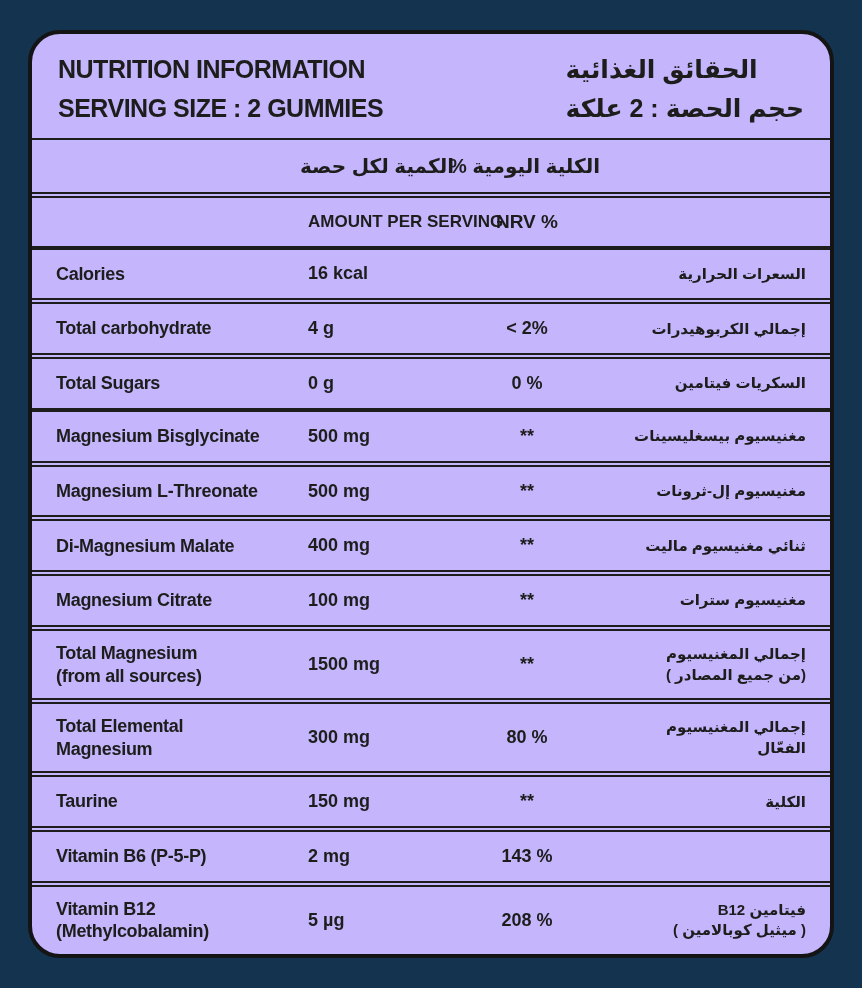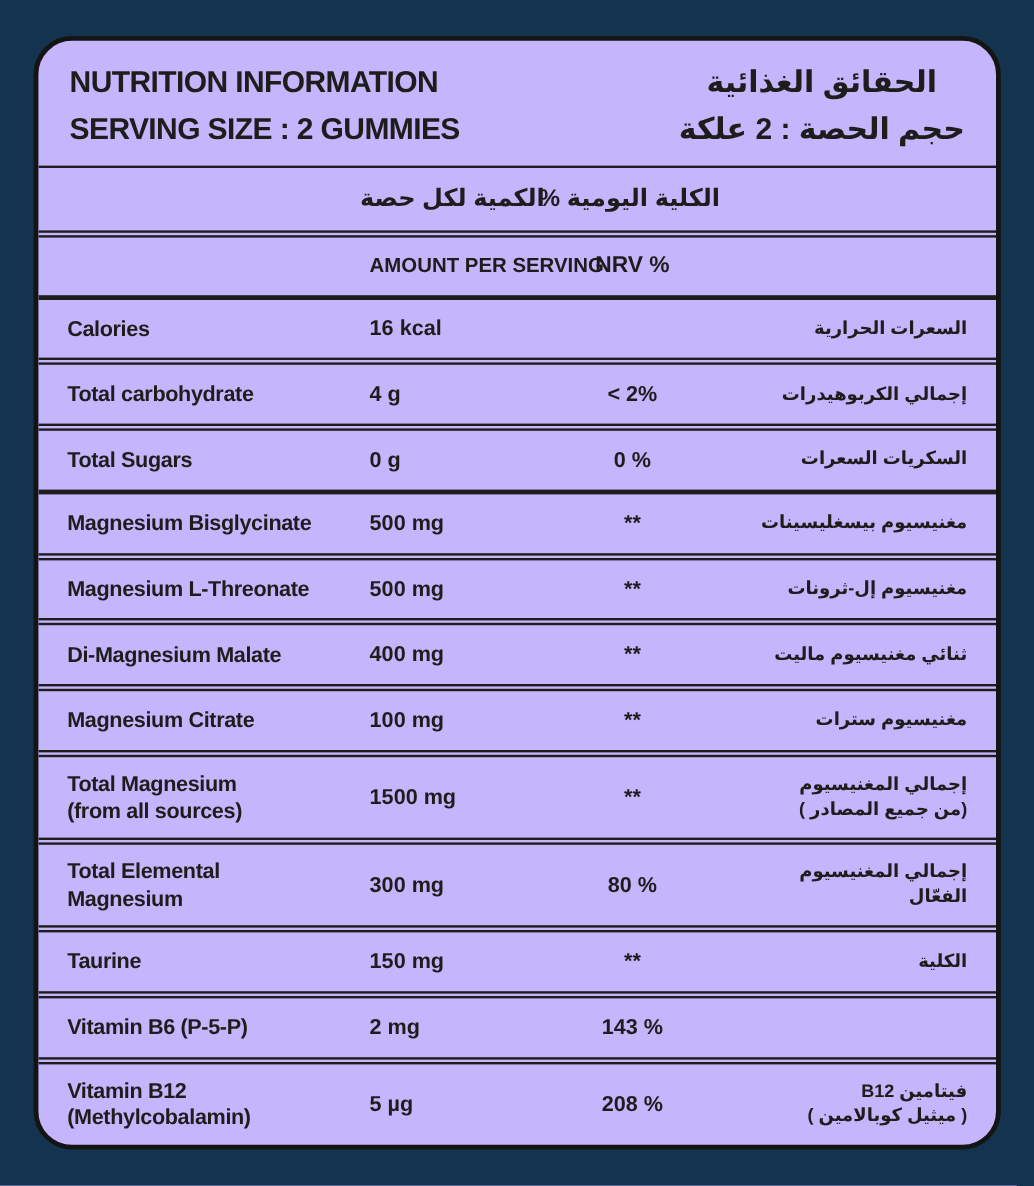--- a/index.html
+++ b/index.html
@@ -20,21 +20,21 @@
     display:flex; flex-direction:column;
     overflow:hidden;
   }
   
   .hdr {
     display:flex; justify-content:space-between; align-items:flex-start;
     padding:16px 26px 10px 26px;
     min-height:92px;
   }
   .hdr-en { text-align:left; }
-  .hdr-ar { text-align:center; direction:rtl; }
+  .hdr-ar { text-align:left; direction:rtl; }
   .hdr-en div { font-size:25px; font-weight:bold; line-height:1.55; letter-spacing:-0.5px; }
   .hdr-ar div { font-size:25px; font-weight:bold; line-height:1.55; }
   
   .sep        { flex:0 0 auto; margin:0; }
   .sep.single { border-top:2px solid #1D1D1B; height:2px; }
   .sep.double { height:6px; border-top:2px solid #1D1D1B; border-bottom:2px solid #1D1D1B; }
   .sep.thick  { height:4px; background:#1D1D1B; }
   
   .grid {
     display:grid;
@@ -129,21 +129,21 @@
     </div>
   </div>
 <div class="sep double"></div>
   <div class="grid row">
     <div class="c-en">
       <span class="en1">Total Sugars</span><span class="en2 hidden" style="display:block;"></span>
     </div>
     <div class="c-amount">0 g</div>
     <div class="c-nrv">0 %</div>
     <div class="c-ar">
-      <span class="ar1">السكريات السعرات</span><span class="ar2 hidden"></span>
+      <span class="ar1">السكريات فيتامين</span><span class="ar2 hidden"></span>
     </div>
   </div>
 <div class="sep thick"></div>
   <div class="grid row">
     <div class="c-en">
       <span class="en1">Magnesium Bisglycinate</span><span class="en2 hidden" style="display:block;"></span>
     </div>
     <div class="c-amount">500 mg</div>
     <div class="c-nrv">**</div>
     <div class="c-ar">

